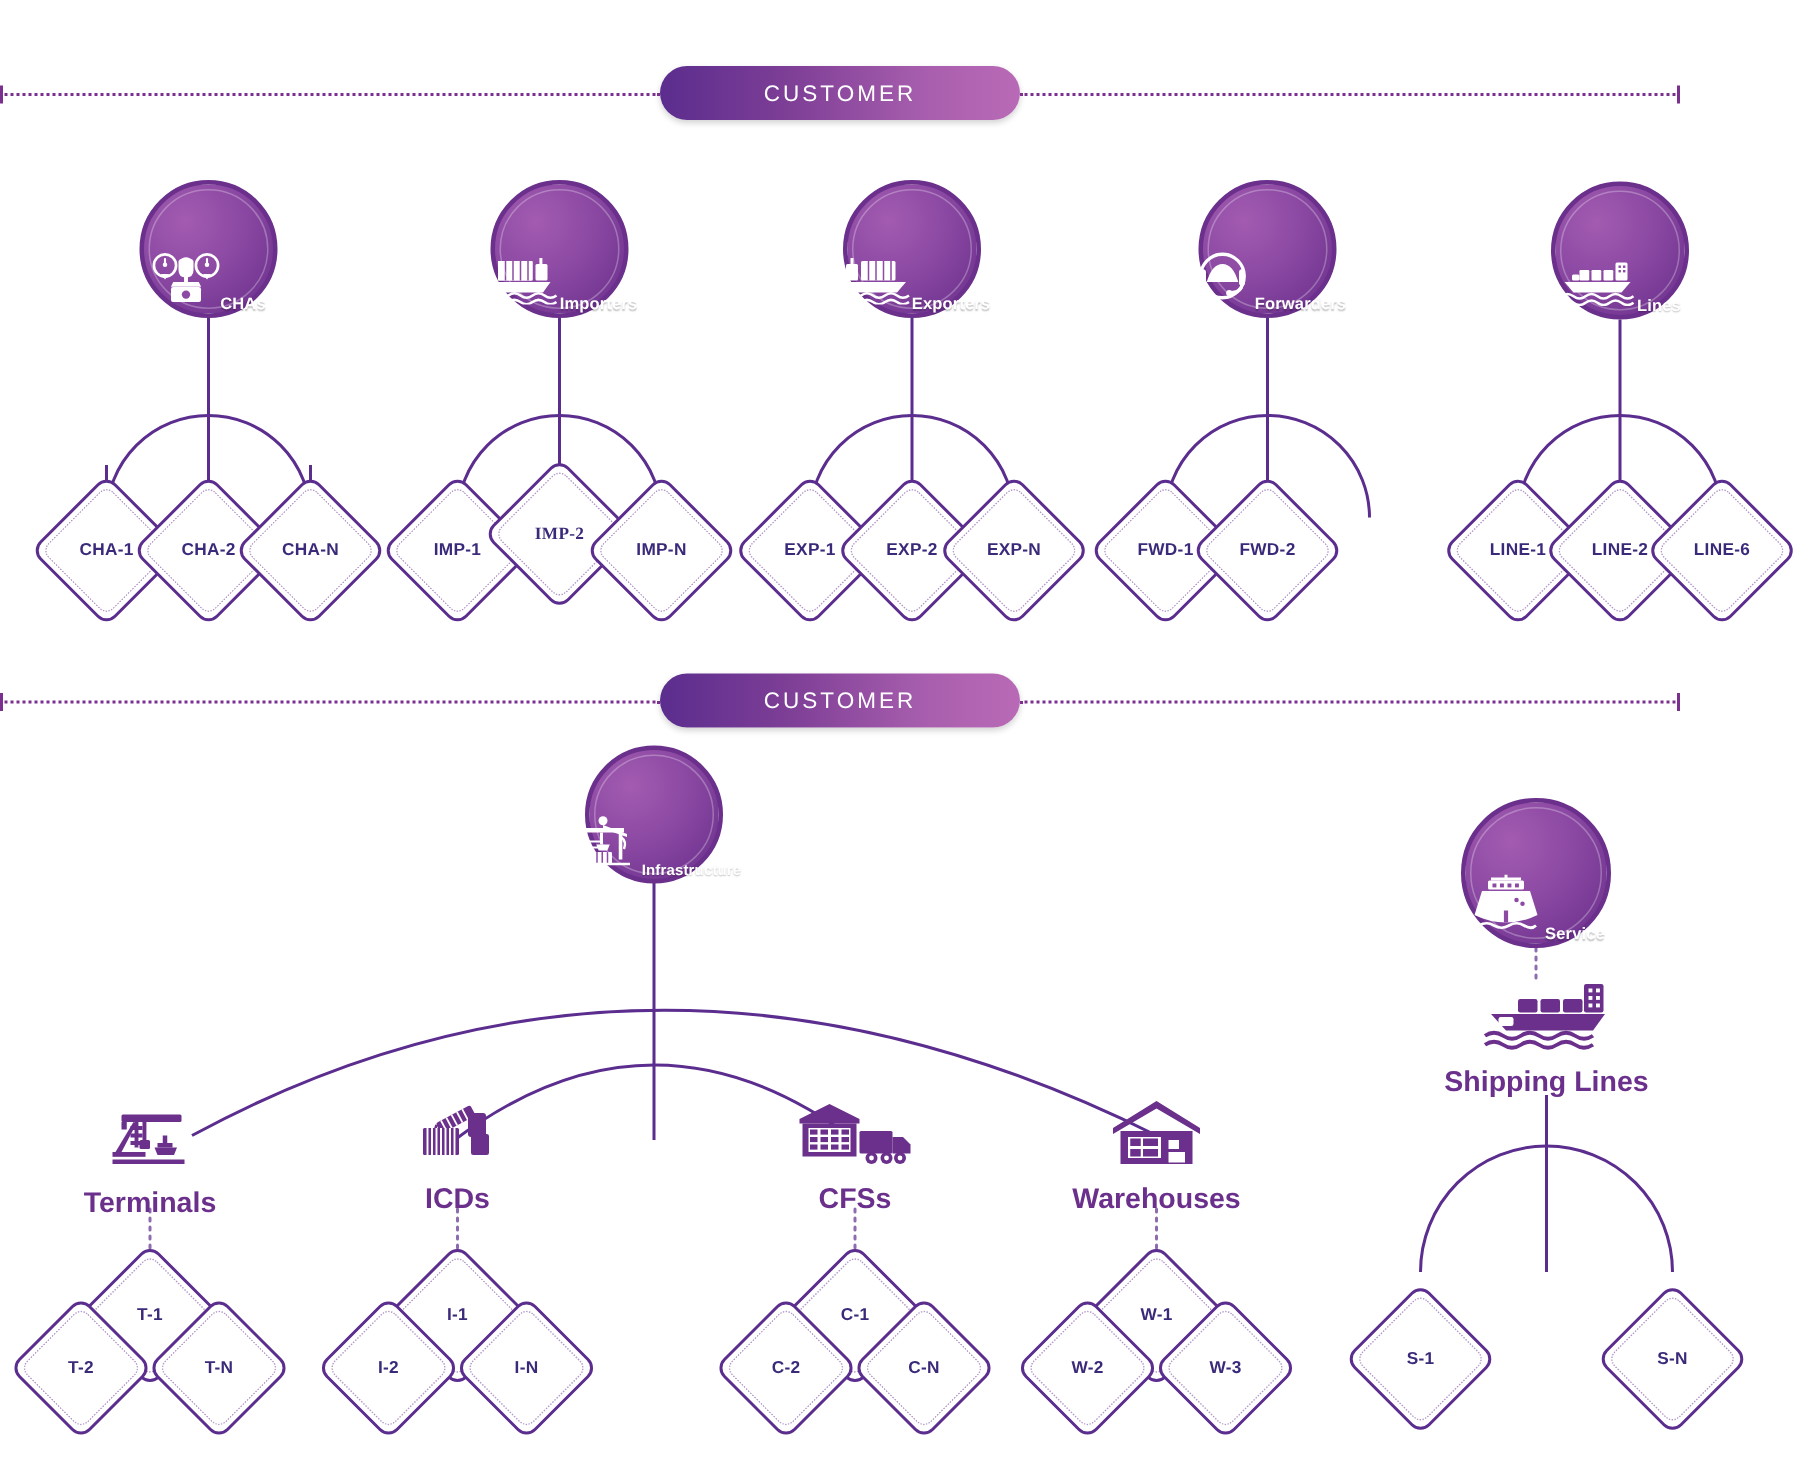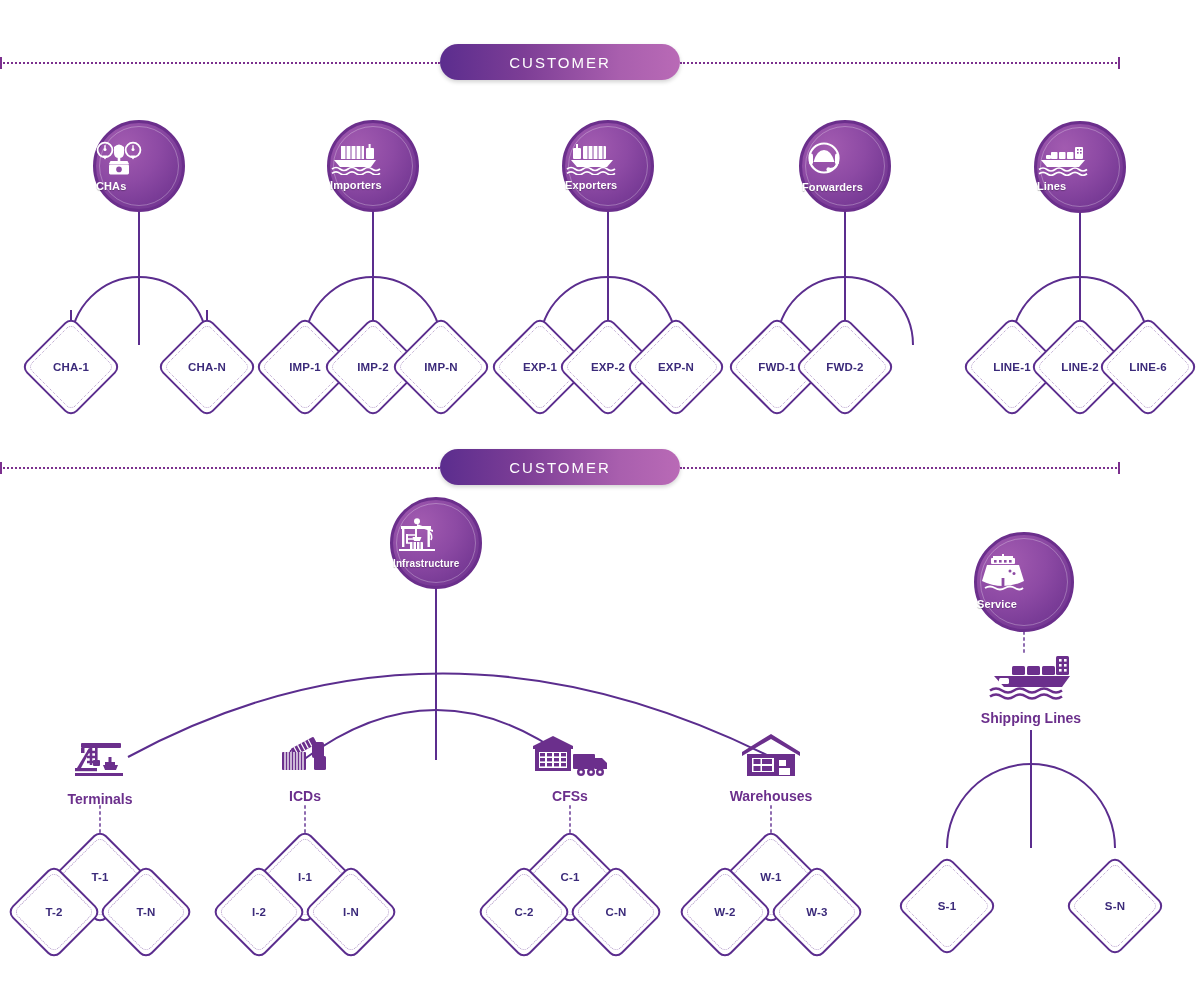--- a/index.html
+++ b/index.html
@@ -29,37 +29,37 @@
   }
 
   
   .circle-node{position:absolute;width:92px;height:92px;}
   .circle-node.big{width:100px;height:100px;}
   .circle-node .disc{
     position:absolute;inset:0;border-radius:50%;
     background:radial-gradient(circle at 32% 28%,#a25bb0 0%,#8d4aa4 42%,#7a3c97 70%,#6b2f8c 100%);
     border:3px solid #6b2f8c;
     box-sizing:border-box;
-    display:flex;flex-direction:column;align-items:flex-start;justify-content:center;
+    display:flex;flex-direction:row;align-items:flex-end;justify-content:center;
   }
   .circle-node .ring{
     position:absolute;inset:6px;border-radius:50%;
     border:1px solid rgba(255,255,255,.28);pointer-events:none;
   }
   .circle-node .ico{display:block;margin-bottom:1px;}
   .circle-node .clabel{
     color:#fff;font-size:11px;font-weight:700;letter-spacing:.1px;
     text-shadow:0 1px 1px rgba(0,0,0,.25);line-height:1;
   }
   .circle-node.big .clabel{font-size:11px;}
 
   
   .flat-node{position:absolute;display:flex;flex-direction:column;align-items:center;}
   .flat-node .flabel{
-    margin-top:4px;font-size:14px;font-weight:700;color:#6b2f8c;white-space:nowrap;
+    margin-top:4px;font-size:19px;font-weight:700;color:#6b2f8c;white-space:nowrap;
   }
 
   
   .diamond{position:absolute;width:72px;height:72px;}
   .diamond .dshape{
     position:absolute;inset:0;
     transform:rotate(45deg);
     border:2px solid #5b2d8e;border-radius:9px;background:#fff;
     box-sizing:border-box;
   }
@@ -261,32 +261,37 @@
       <span class="clabel">Lines</span>
     </div>
     <div class="ring"></div>
   </div>
 
   <div class="diamond" style="left:35px;top:331px;">
     <div class="dshape"></div>
       <div class="dinner"></div>
     <div class="dlabel">CHA-1</div>
   </div>
+  <div class="diamond" style="left:103px;top:331px;">
+    <div class="dshape"></div>
+      <div class="dinner"></div>
+    <div class="dlabel">CHA-2</div>
+  </div>
   <div class="diamond" style="left:171px;top:331px;">
     <div class="dshape"></div>
       <div class="dinner"></div>
     <div class="dlabel">CHA-N</div>
   </div>
 
   <div class="diamond" style="left:269px;top:331px;">
     <div class="dshape"></div>
       <div class="dinner"></div>
     <div class="dlabel">IMP-1</div>
   </div>
-  <div class="diamond" style="left:337px;top:331px;">
+  <div class="diamond" style="left:337px;top:320px;font-family:Liberation Serif, serif;">
     <div class="dshape"></div>
       <div class="dinner"></div>
     <div class="dlabel">IMP-2</div>
   </div>
   <div class="diamond" style="left:405px;top:331px;">
     <div class="dshape"></div>
       <div class="dinner"></div>
     <div class="dlabel">IMP-N</div>
   </div>
 

